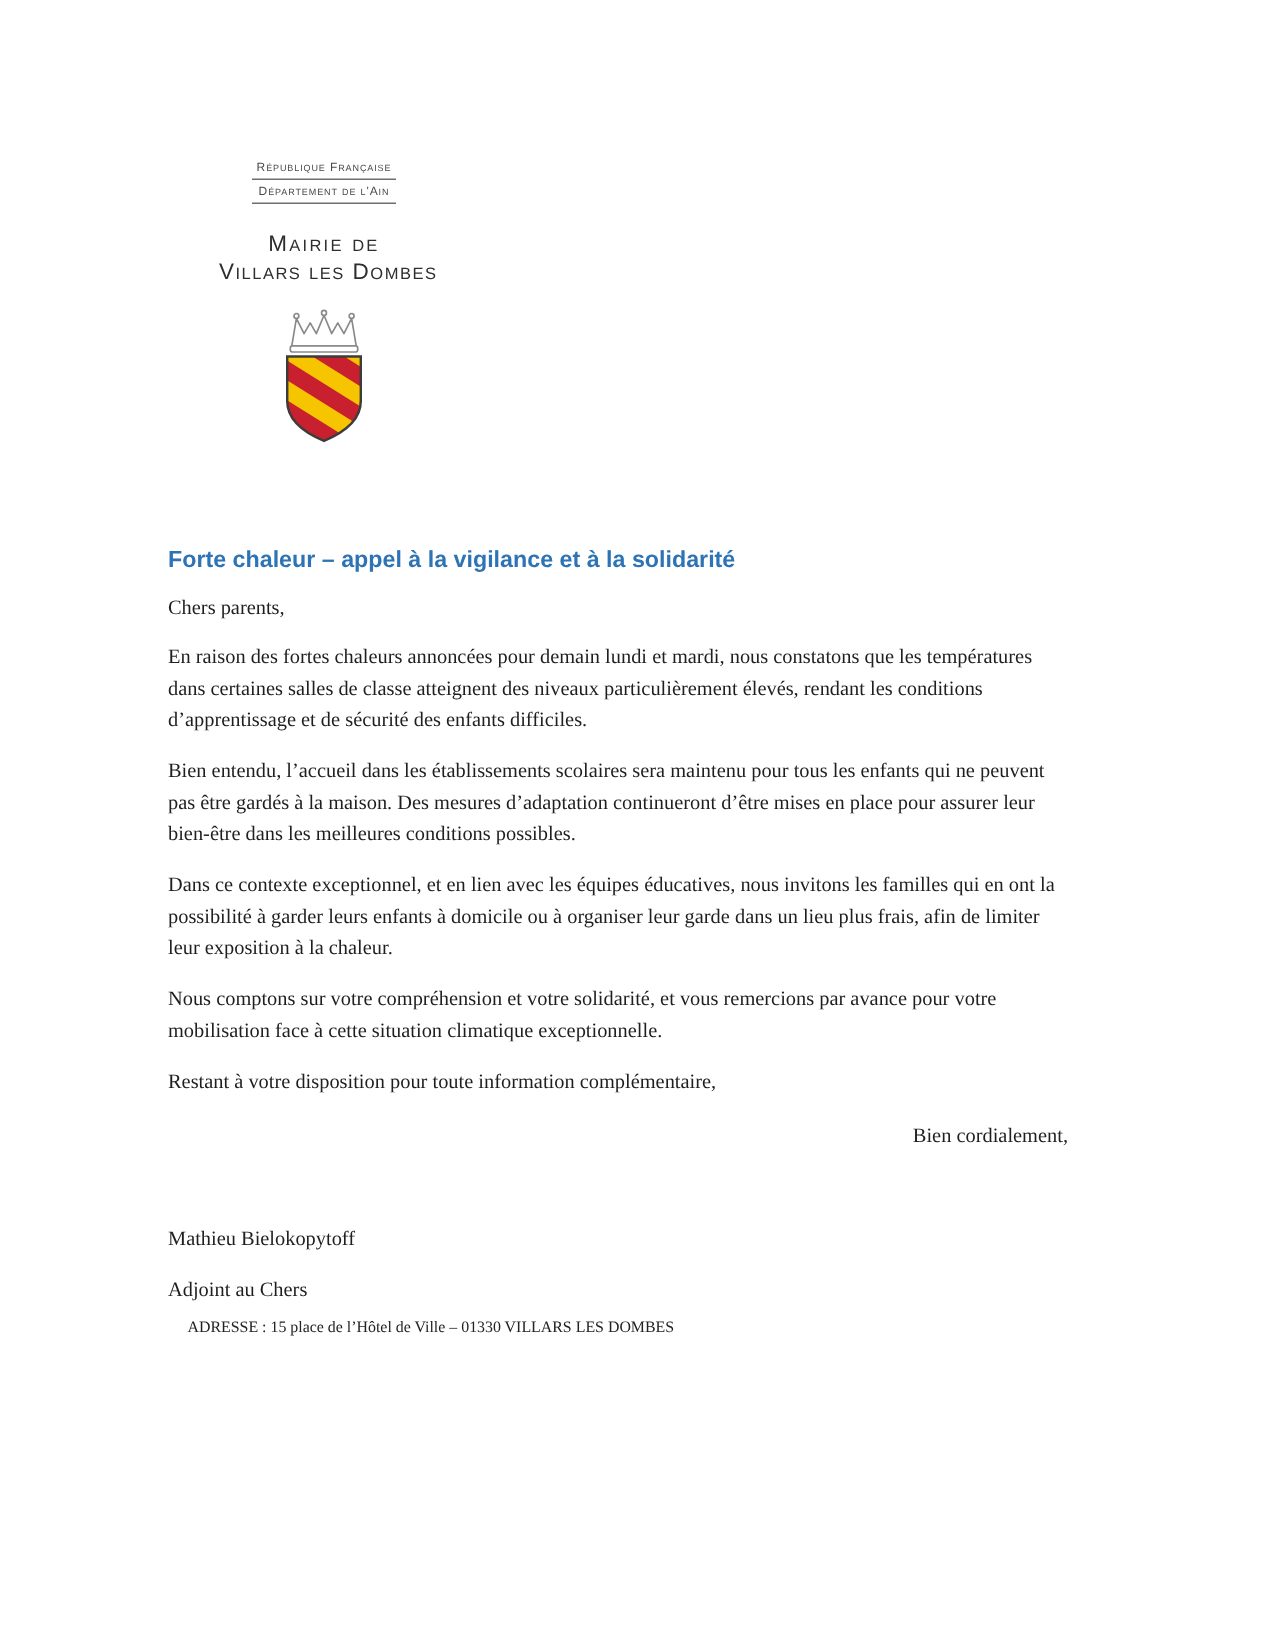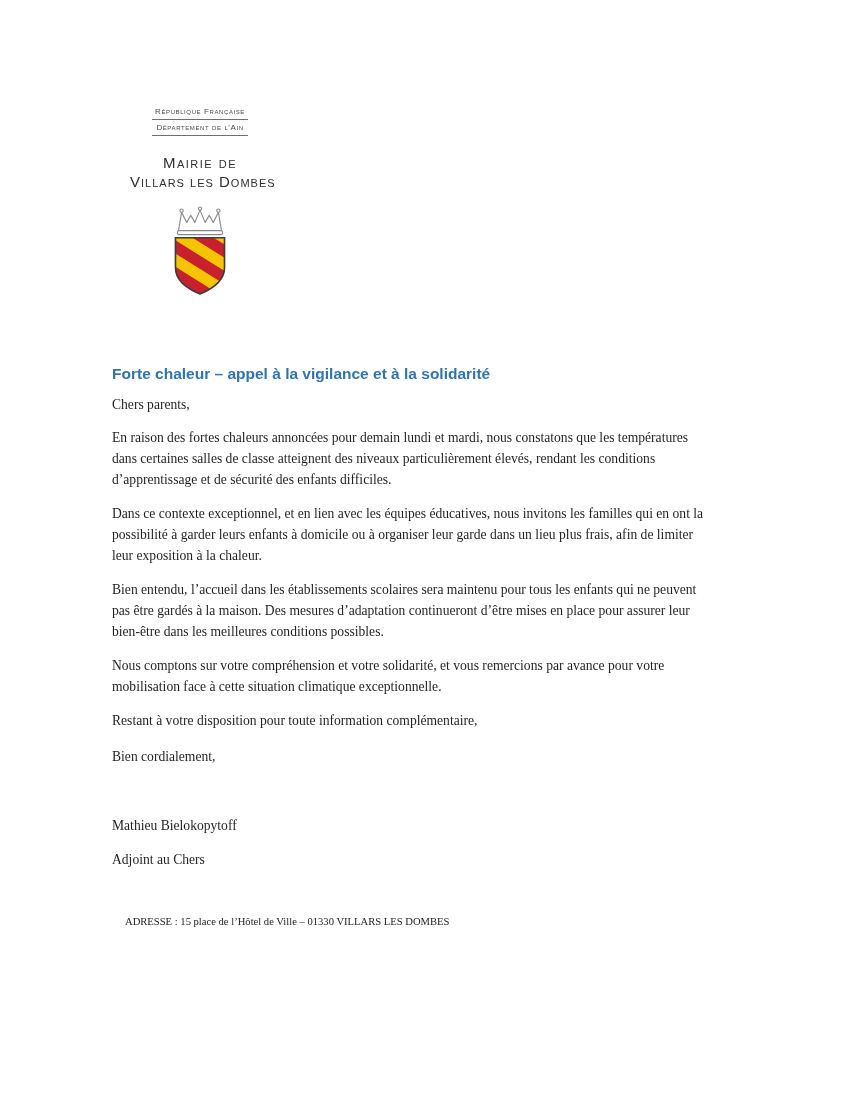--- a/index.html
+++ b/index.html
@@ -9,21 +9,21 @@
     width:850px; height:1100px;
     margin:0 auto;
     background:#ffffff;
     font-family:"Liberation Serif", serif;
     color:#1f1f1f;
     overflow:hidden;
   }
 
   
   .letterhead {
-    position:absolute; top:106px; left:130px; width:140px;
+    position:absolute; top:106px; left:146px; width:140px;
     text-align:center;
     font-family:"Liberation Sans", sans-serif;
     color:#3d3d3d;
   }
   .lh-small {
     font-size:8px; line-height:11px;
     font-variant:small-caps; letter-spacing:.6px;
     color:#4a4a4a;
   }
   .lh-rule {
@@ -50,27 +50,27 @@
   }
   .title {
     font-family:"Liberation Sans", sans-serif;
     font-size:15.5px; line-height:20px;
     font-weight:bold; color:#2E74B5;
     margin-bottom:10px;
   }
   .salutation { margin-bottom:12px; }
   .para { margin-bottom:13px; }
   .closing { margin-bottom:15px; }
-  .signoff { margin-bottom:48px; }
+  .signoff { margin-bottom:48px;text-align:right; }
   .sig-name { margin-bottom:13px; }
   .sig-role { margin-bottom:0; }
 
   
   .footer {
-    position:absolute; top:913px; left:125px; width:640px;
+    position:absolute; top:877px; left:125px; width:640px;
     font-size:10.6px; line-height:17px; color:#222;
   }
   .footer .gap-lg { margin-left:22px; }
   .footer .gap-sm { margin-left:8px; }
   .footer .gap-md { margin-left:14px; }
 </style>
 </head>
 <body>
 
 <div class="page">
@@ -111,22 +111,22 @@
         </g>
         <path d="M6,33 H54 V62 Q54 78 30 88 Q6 78 6 62 Z" fill="none" stroke="#3c3c3c" stroke-width="1.6"></path>
       </svg>
     </div>
   </div>
 
   <div class="content">
     <h1 class="title">Forte chaleur – appel à la vigilance et à la solidarité</h1>
     <p class="salutation">Chers parents,</p>
     <p class="para">En raison des fortes chaleurs annoncées pour demain lundi et mardi, nous constatons que les températures dans certaines salles de classe atteignent des niveaux particulièrement élevés, rendant les conditions d’apprentissage et de sécurité des enfants difficiles.</p>
+    <p class="para">Bien entendu, l’accueil dans les établissements scolaires sera maintenu pour tous les enfants qui ne peuvent pas être gardés à la maison. Des mesures d’adaptation continueront d’être mises en place pour assurer leur bien-être dans les meilleures conditions possibles.</p>
     <p class="para">Dans ce contexte exceptionnel, et en lien avec les équipes éducatives, nous invitons les familles qui en ont la possibilité à garder leurs enfants à domicile ou à organiser leur garde dans un lieu plus frais, afin de limiter leur exposition à la chaleur.</p>
-    <p class="para">Bien entendu, l’accueil dans les établissements scolaires sera maintenu pour tous les enfants qui ne peuvent pas être gardés à la maison. Des mesures d’adaptation continueront d’être mises en place pour assurer leur bien-être dans les meilleures conditions possibles.</p>
     <p class="para">Nous comptons sur votre compréhension et votre solidarité, et vous remercions par avance pour votre mobilisation face à cette situation climatique exceptionnelle.</p>
     <p class="closing">Restant à votre disposition pour toute information complémentaire,</p>
     <p class="signoff">Bien cordialement,</p>
     <p class="sig-name">Mathieu Bielokopytoff</p>
     <p class="sig-role">Adjoint au Chers</p>
   </div>
 
   <div class="footer">
     <div>ADRESSE : 15 place de l’Hôtel de Ville – 01330 VILLARS LES DOMBES</div>
   </div>

